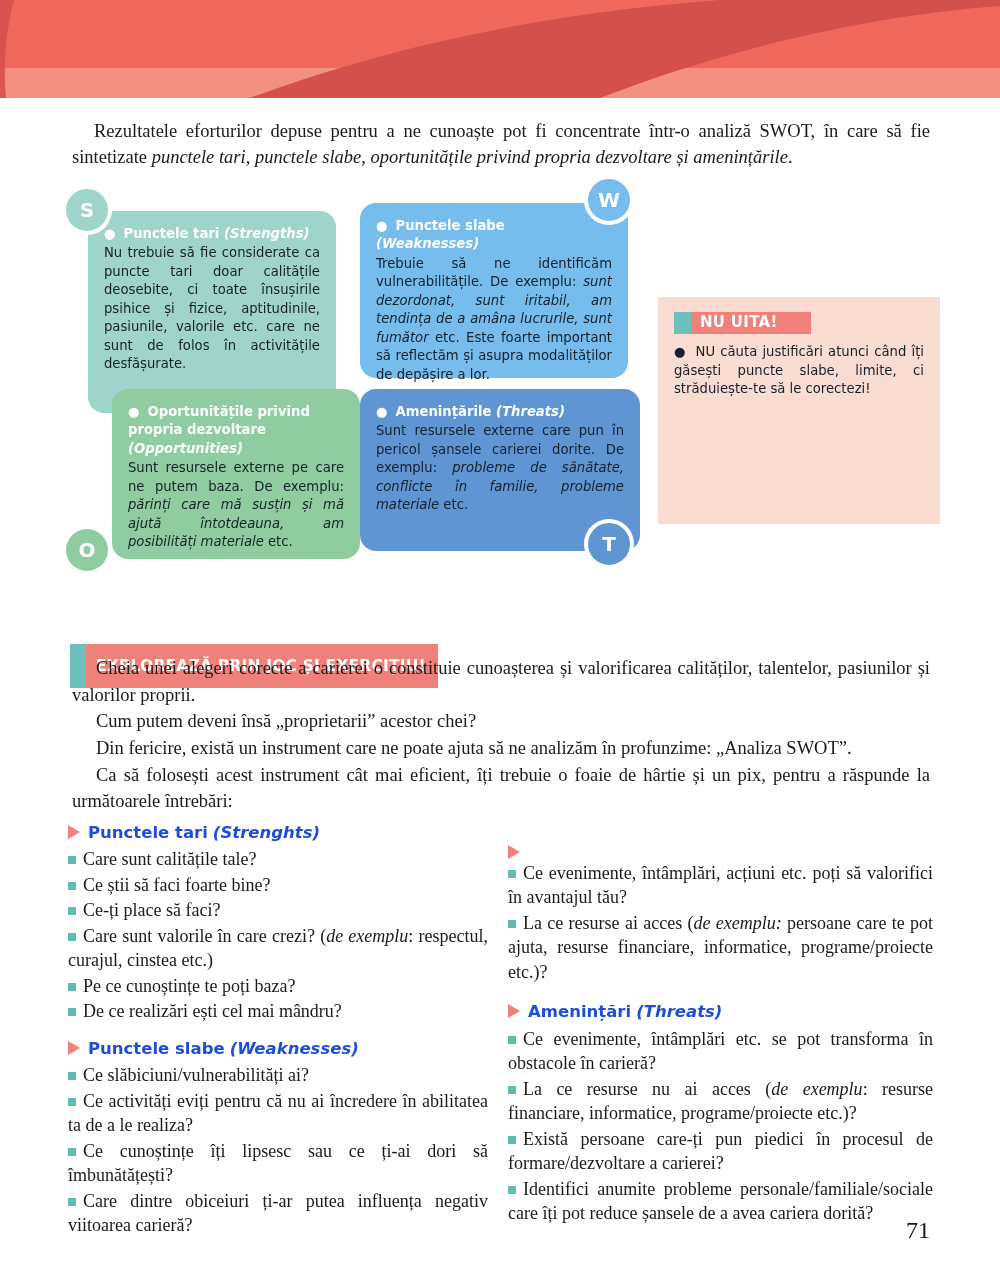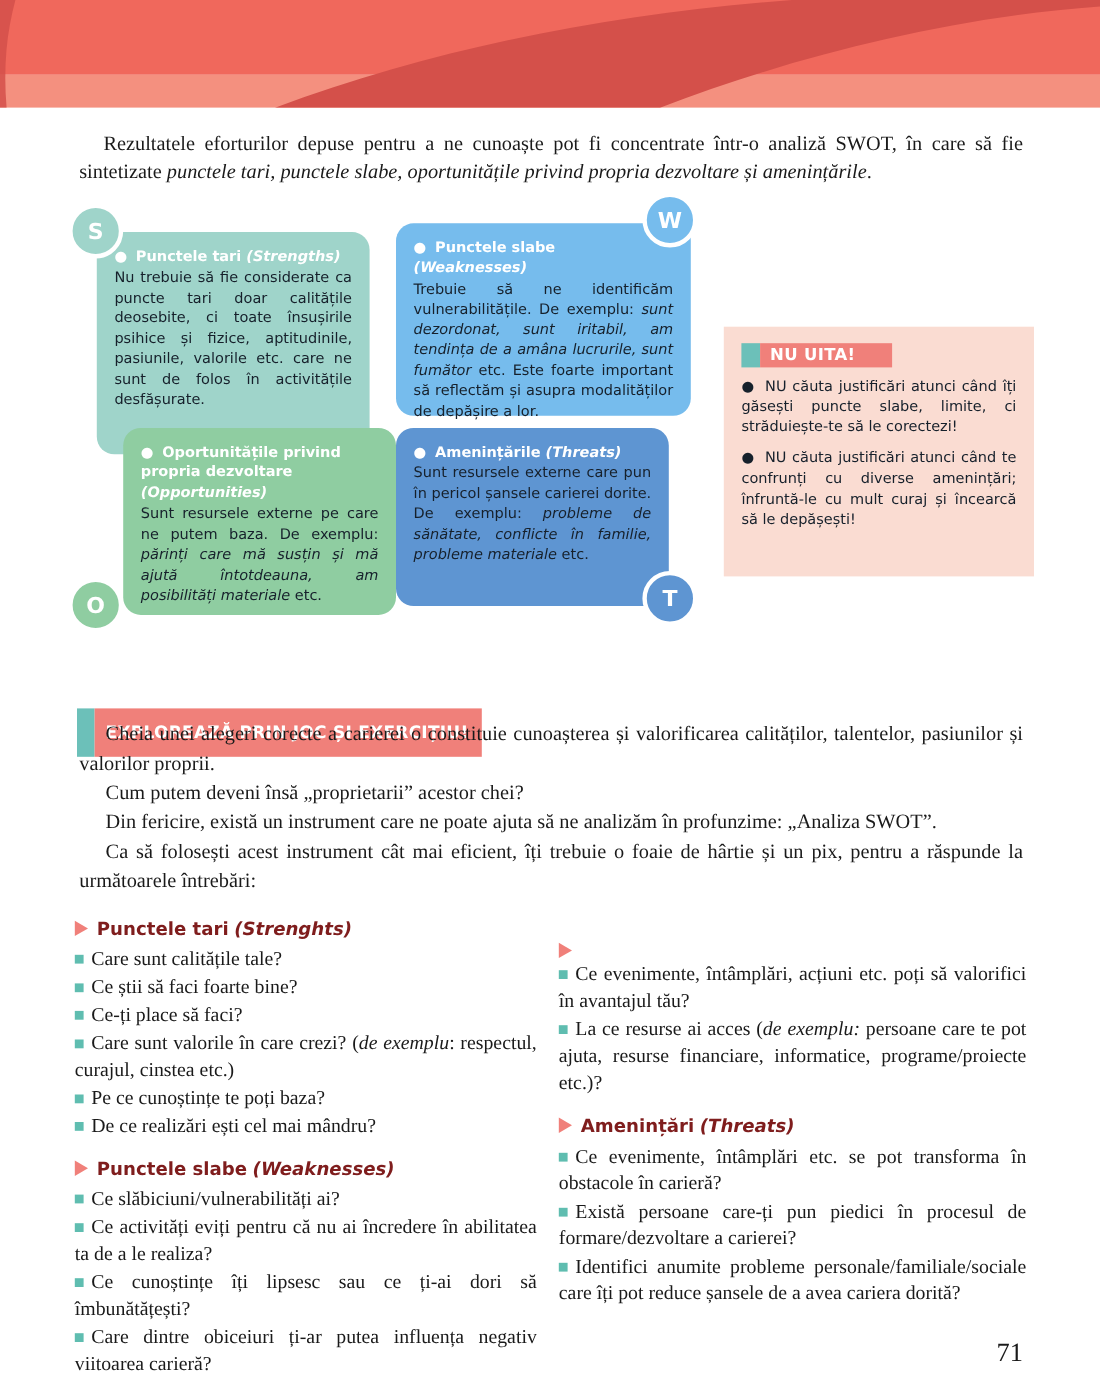--- a/index.html
+++ b/index.html
@@ -56,21 +56,21 @@
     margin-bottom: 1px;
     text-align: left;
   }
   .swot-card .hd .dot { margin-right: 8px; }
   .swot-card .hd em { font-style: italic; font-weight: bold; }
   .swot-card i { font-style: italic; }
 
   #card-s { left: 0;    top: 18px;  width: 248px; height: 202px; background: #9fd4ca; }
   #card-w { left: 272px; top: 10px; width: 268px; height: 175px; background: #76bced; }
   #card-o { left: 0;    top: 196px; width: 248px; height: 170px; background: #8fcda1; margin-left: 24px; }
-  #card-t { left: 272px; top: 196px; width: 248px; height: 162px; background: #5e95d2; }
+  #card-t { left: 272px; top: 196px; width: 280px; height: 162px; background: #5e95d2; }
 
   .swot-badge {
     position: absolute;
     width: 50px; height: 50px;
     border-radius: 50%;
     color: #ffffff;
     font-family: "DejaVu Sans", sans-serif;
     font-weight: bold;
     font-size: 20px;
     display: flex;
@@ -145,23 +145,23 @@
   .body-text p.lastp { text-align: justify; }
 
   
   .qcol { position: absolute; font-size: 18px; line-height: 1.36; }
   #col-left  { left: 68px;  top: 818px; width: 420px; }
   #col-right { left: 508px; top: 840px; width: 425px; }
 
   .q-head {
     font-family: "DejaVu Sans", sans-serif;
     font-weight: bold;
-    color: #7f1d1d;
+    color: #1d4ed8;
     font-size: 16.5px;
-    margin: 16px 0 3px 0;
+    margin: 4px 0 3px 0;
     display: flex; align-items: baseline;
   }
   .q-head .tri {
     display: inline-block;
     width: 0; height: 0;
     border-left: 12px solid #f0807a;
     border-top: 7.5px solid transparent;
     border-bottom: 7.5px solid transparent;
     margin-right: 8px;
     position: relative; top: 1px;
@@ -250,21 +250,20 @@
   <div class="swot-badge" id="badge-o">O</div>
   <div class="swot-badge" id="badge-t">T</div>
 </div>
 
 <div class="nuuita">
   <div class="badge-strip">
     <span class="sq"></span>
     <span class="lbl">NU UITA!</span>
   </div>
   <p><span class="dot">●</span><span>NU căuta justificări atunci când îți găsești puncte slabe, limite, ci străduiește-te să le corectezi!</span></p>
-  <p><span class="dot">●</span><span>NU căuta justificări atunci când te confrunți cu diverse amenințări; înfruntă-le cu mult curaj și încearcă să le depășești!</span></p>
 </div>
 
 <div class="explore-banner">
   <span class="sq"></span>
   <span class="lbl">EXPLOREAZĂ PRIN JOC ȘI EXERCIȚIU!</span>
 </div>
 
 <div class="body-text">
   <p>Cheia unei alegeri corecte a carierei o constituie cunoașterea și valorificarea  calităților, talentelor, pasiunilor și valorilor proprii.</p>
   <p>Cum putem deveni însă „proprietarii” acestor chei?</p>
@@ -315,19 +314,20 @@
     </ul>
   </div>
 
   <div class="q-sec">
     <div class="q-head">
       <span class="tri"></span>
       <span><span class="ro">Amenințări</span><em>(Threats)</em></span>
     </div>
     <ul class="q-list">
       <li><span class="sq"></span><span>Ce evenimente, întâmplări etc. se pot transforma în obstacole în carieră?</span></li>
+      <li><span class="sq"></span><span>La ce resurse nu ai acces (</span><i>de exemplu</i><span>: resurse financiare, informatice, programe/proiecte etc.)?</span></li>
       <li><span class="sq"></span><span>Există persoane care-ți pun piedici în procesul de formare/dezvoltare a carierei?</span></li>
       <li><span class="sq"></span><span>Identifici anumite probleme  personale/familiale/sociale care îți pot reduce șansele de a avea cariera dorită?</span></li>
     </ul>
   </div>
 </div>
 
 <div class="page-num">71</div>
 
 </body></html>

